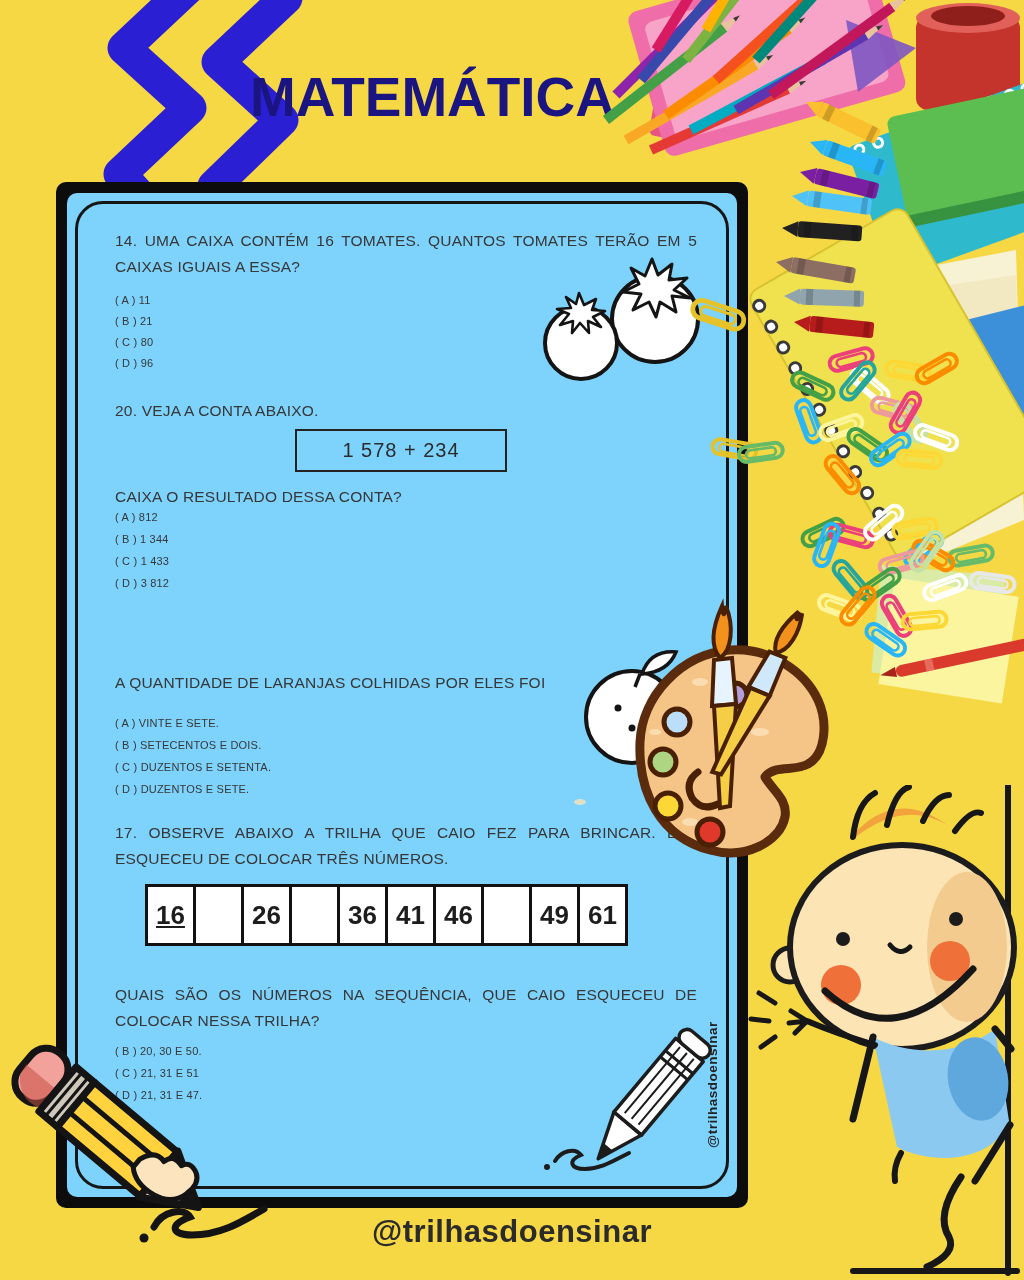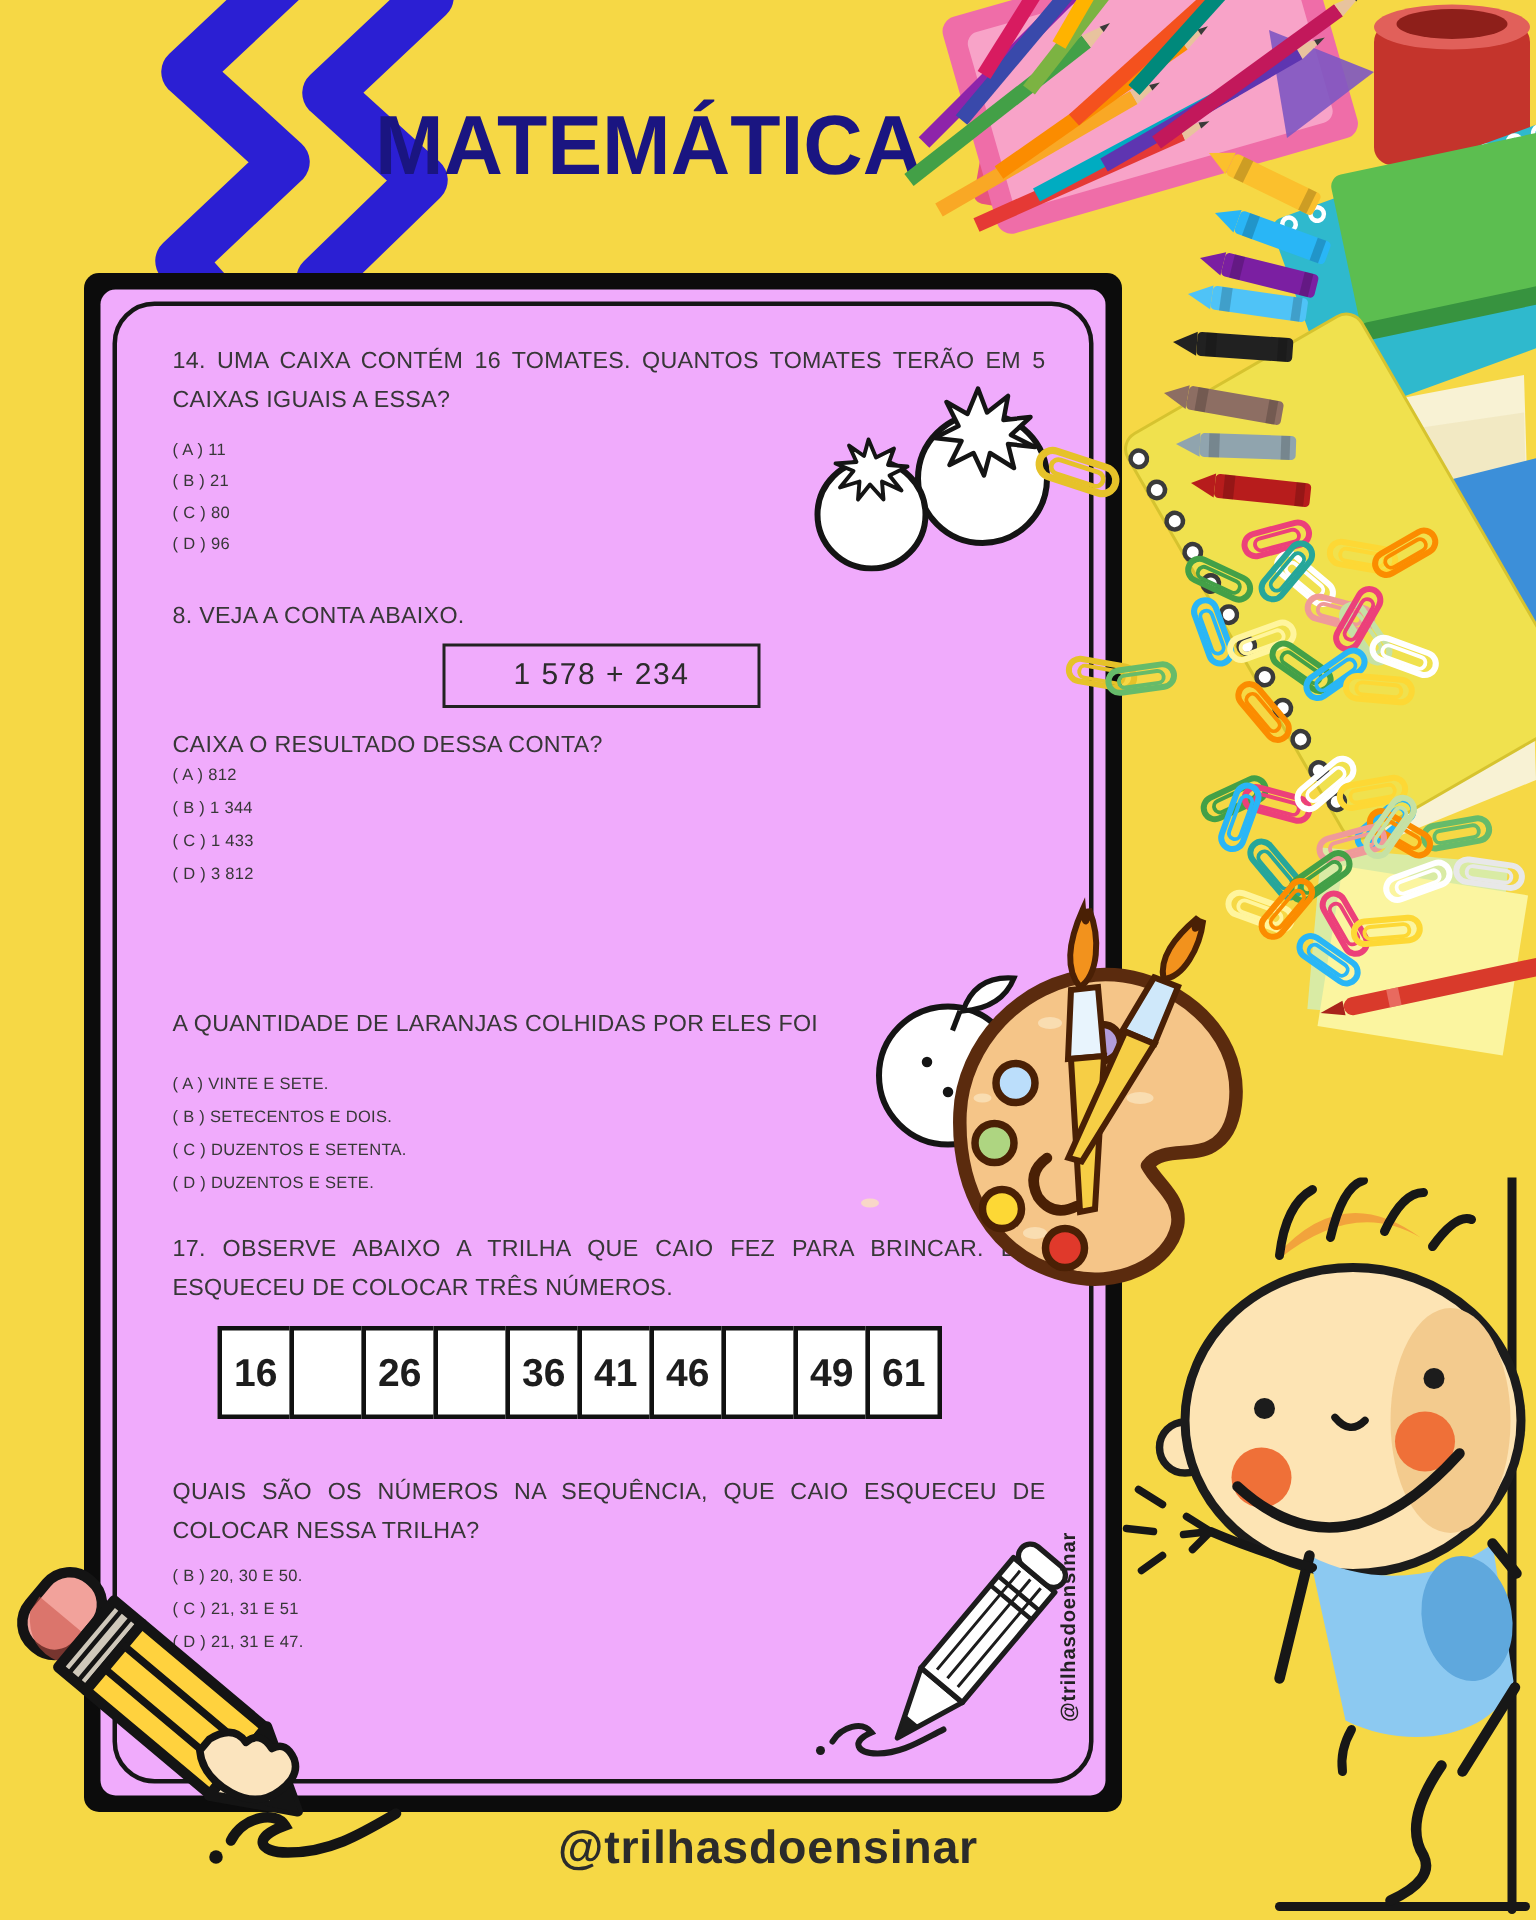--- a/index.html
+++ b/index.html
@@ -2,28 +2,28 @@
 <html><head>
 <meta charset="utf-8">
 <style>
   html,body{margin:0;padding:0;background:#F6D845;}
   *{box-sizing:border-box;font-family:"Liberation Sans", sans-serif;}
   #stage{position:relative;width:1024px;height:1280px;background:#F6D845;overflow:hidden;}
   .abs{position:absolute;}
   #title{left:250px;top:64px;font-size:56px;font-weight:bold;color:#1A1581;letter-spacing:0px;transform:scaleX(.98);transform-origin:left;}
   
   #sheet{left:56px;top:182px;width:692px;height:1026px;background:#0C0C0C;border-radius:10px;}
-  #page{position:absolute;left:11px;top:11px;right:11px;bottom:11px;background:#f0abfc;border-radius:10px;}
+  #page{position:absolute;left:11px;top:11px;right:11px;bottom:11px;background:#7dd3fc;border-radius:10px;}
   #innerBorder{position:absolute;left:8px;top:8px;right:8px;bottom:8px;border:3px solid #161616;border-radius:28px;}
   .q{position:absolute;left:48px;width:582px;font-size:15.5px;line-height:26px;color:#373737;text-align:justify;letter-spacing:.2px;}
   .opts{position:absolute;left:48px;width:420px;font-size:11px;line-height:22px;color:#373737;letter-spacing:.2px;}
   .expr-box{position:absolute;width:212px;height:43px;border:2px solid #222;display:flex;align-items:center;justify-content:center;font-size:20px;color:#2c2c2c;letter-spacing:1px;}
   .seq{position:absolute;display:flex;}
   .seq .cell{width:51px;height:62px;border:3px solid #111;margin-left:-3px;display:flex;align-items:center;justify-content:center;font-size:26px;font-weight:bold;color:#1d1d1d;background:#fff;}
-  .seq .cell:first-child{margin-left:0;}
+  .seq .cell:first-child{margin-left:0;text-decoration:underline;}
   #sideHandle{position:absolute;right:14px;top:795px;height:160px;width:22px;writing-mode:vertical-rl;transform:rotate(180deg);font-size:13.5px;font-weight:bold;color:#222;letter-spacing:.5px;display:flex;align-items:center;}
   #footer{left:0;top:1214px;width:1024px;text-align:center;font-size:31px;font-weight:bold;color:#2B2B2B;letter-spacing:.5px;}
   svg{display:block;}
 </style>
 </head>
 <body>
 
 <div id="stage">
 
   <svg class="abs" style="left:48px;top:-8px;overflow:visible" width="270" height="270" viewBox="0 0 270 270">
@@ -47,21 +47,21 @@
 
       <svg class="abs" style="left:470px;top:58px" width="175" height="130" viewBox="0 0 175 130">
         <g stroke="#141414" stroke-linejoin="round">
           <circle cx="118" cy="68" r="43" fill="#fff" stroke-width="4"></circle>
           <polygon points="115,8 121,24 135,13 132,29 150,27 137,39 153,47 135,45 139,61 123,51 119,66 112,51 96,59 104,43 86,41 102,33 94,17 108,25" fill="#fff" stroke-width="3"></polygon>
           <circle cx="44" cy="92" r="36" fill="#fff" stroke-width="4"></circle>
           <polygon points="42,42 47,54 59,48 55,59 68,60 56,66 64,76 51,70 52,82 43,72 35,82 36,70 23,74 32,63 20,58 34,57 29,46 39,53" fill="#fff" stroke-width="2.6"></polygon>
         </g>
       </svg>
 
-      <div class="q" style="top:205px">8. VEJA A CONTA ABAIXO.</div>
+      <div class="q" style="top:205px">20. VEJA A CONTA ABAIXO.</div>
       <div class="expr-box" style="left:228px;top:236px">
         <span>1 578 + 234</span>
       </div>
       <div class="q" style="top:291px">CAIXA O RESULTADO DESSA CONTA?</div>
       <div class="opts" style="top:313px">
         <div>( A ) 812</div>
         <div>( B ) 1 344</div>
         <div>( C ) 1 433</div>
         <div>( D ) 3 812</div>
       </div>

